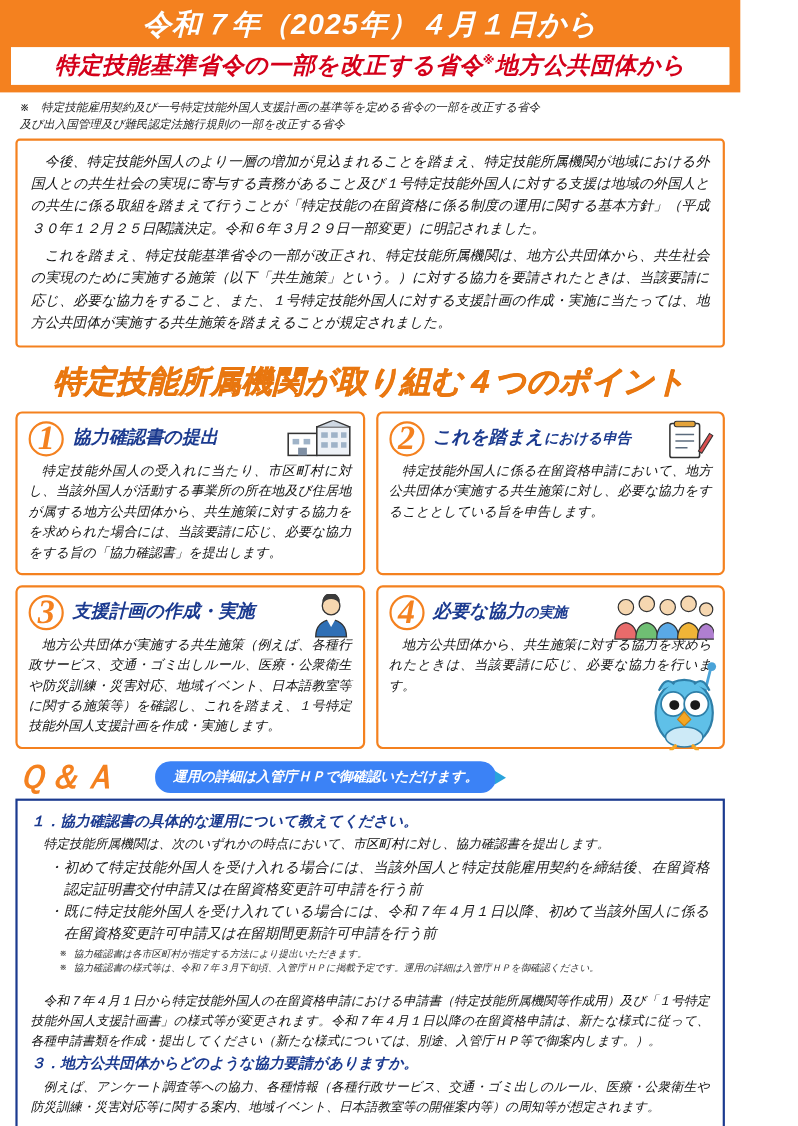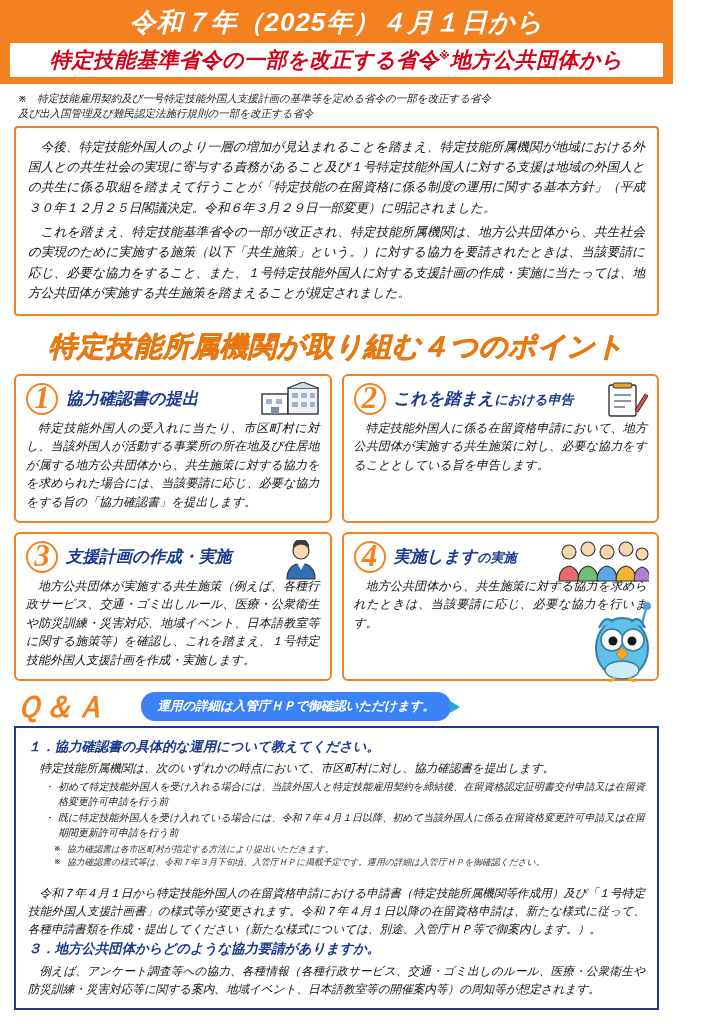--- a/index.html
+++ b/index.html
@@ -197,21 +197,21 @@
     color: #111;
     text-align: justify;
     text-indent: 1em;
   }
   .bullets {
     margin: 2px 0 0 16px;
     padding: 0;
     list-style: none;
   }
   .bullets li {
-    font-size: 10px;
+    font-size: 13px;
     line-height: 1.5;
     padding-left: 14px;
     position: relative;
     text-align: justify;
     margin-bottom: 1px;
   }
   .bullets li:before {
     content: "・";
     position: absolute;
     left: 0;
@@ -321,21 +321,21 @@
           <path d="M7 39 q0 -14 14 -16 q14 2 14 16 z" fill="#2f6fb5" stroke="#333" stroke-width="1.2"></path>
           <path d="M17 23 l4 7 l4 -7 l-4 -2 z" fill="#fff"></path>
         </svg>
       </div>
       <div class="card-body">地方公共団体が実施する共生施策（例えば、各種行政サービス、交通・ゴミ出しルール、医療・公衆衛生や防災訓練・災害対応、地域イベント、日本語教室等に関する施策等）を確認し、これを踏まえ、１号特定技能外国人支援計画を作成・実施します。</div>
     </div>
 
     <div class="card">
       <div class="card-head">
         <div class="card-num">4</div>
-        <div class="card-title"><span>実施します</span><span class="small">の実施</span></div>
+        <div class="card-title"><span>必要な協力</span><span class="small">の実施</span></div>
       </div>
       <div class="card-art">
         <svg width="92" height="42" viewBox="0 0 92 42">
           <g stroke="#333" stroke-width="1.1">
             <circle cx="12" cy="12" r="7" fill="#f6d7b0"></circle>
             <path d="M2 41 q0 -13 10 -15 q10 2 10 15 z" fill="#e86b6b"></path>
             <circle cx="31" cy="9" r="7" fill="#f6d7b0"></circle>
             <path d="M21 41 q0 -13 10 -15 q10 2 10 15 z" fill="#6fbf73"></path>
             <circle cx="50" cy="12" r="7" fill="#f6d7b0"></circle>
             <path d="M40 41 q0 -13 10 -15 q10 2 10 15 z" fill="#5aa9e6"></path>

